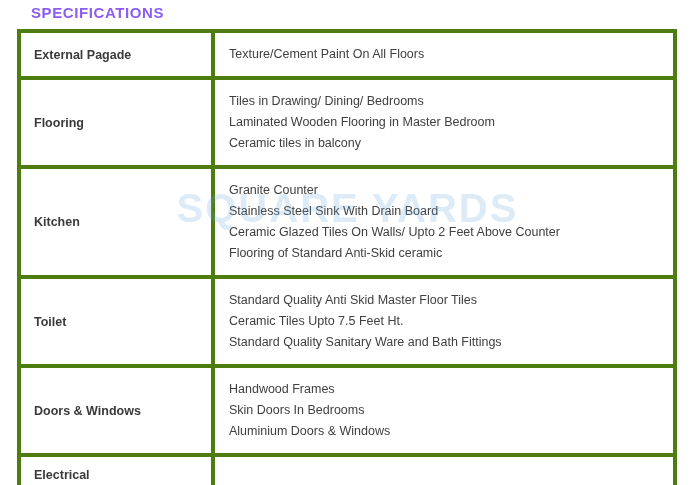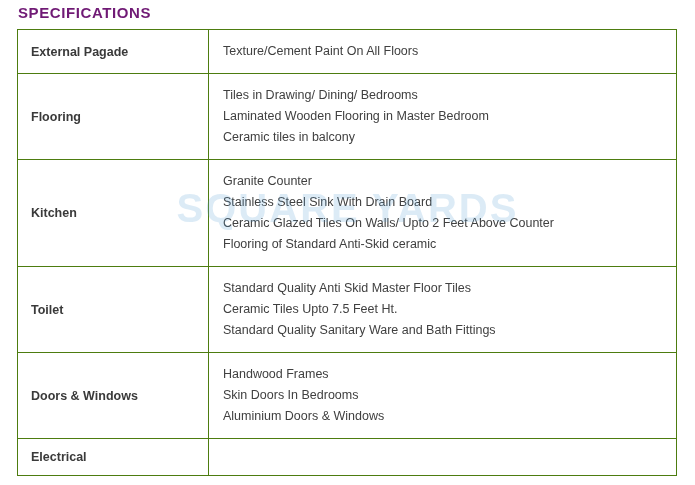--- a/index.html
+++ b/index.html
@@ -15,38 +15,38 @@
     position: relative;
   }
   .page {
     position: relative;
     width: 695px;
     height: 485px;
     box-sizing: border-box;
   }
   .section-title {
     position: absolute;
-    left: 18px;
+    left: 31px;
     top: 4px;
     font-size: 15px;
     font-weight: bold;
-    color: #701a75;
+    color: #8b5cf6;
     letter-spacing: 0.6px;
   }
   .spec-table {
     position: absolute;
     left: 17px;
     top: 29px;
     width: 660px;
     border-collapse: collapse;
     table-layout: fixed;
     background: transparent;
   }
   .spec-table td {
-    border: 1px solid #4d7c0f;
+    border: 4px solid #4d7c0f;
     vertical-align: middle;
     padding: 11px 0 11px 0;
     background: transparent;
   }
   .cell-label {
     width: 177px;
     padding-left: 13px !important;
     font-size: 12.5px;
     color: #3a3a3a;
     font-weight: bold;

